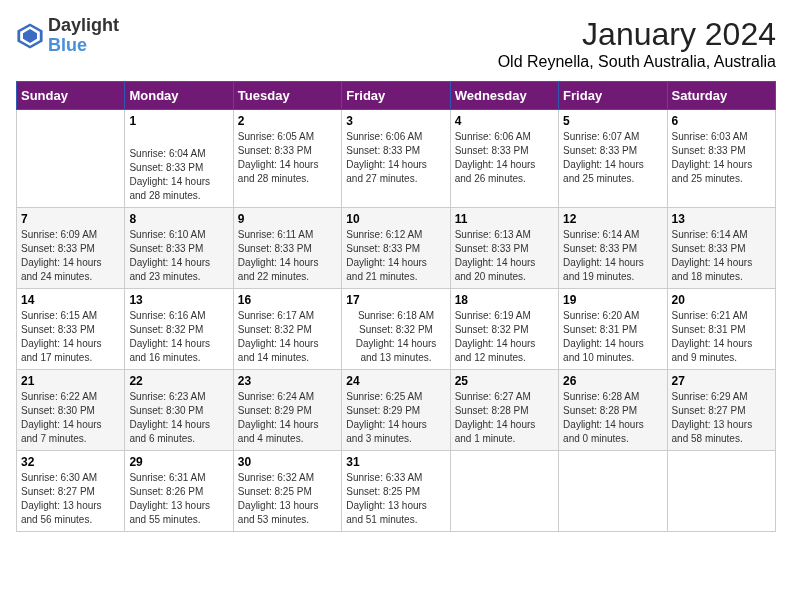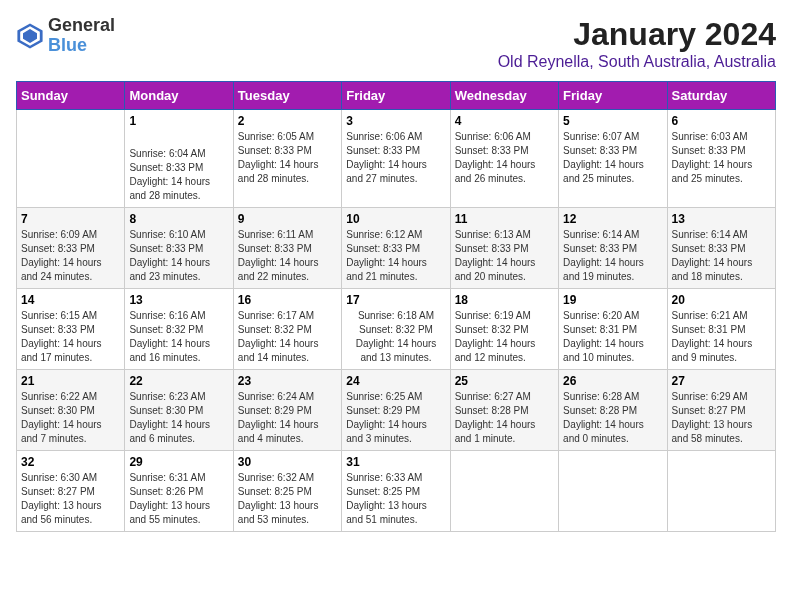--- a/index.html
+++ b/index.html
@@ -32,35 +32,35 @@
     .logo-text span:last-child { color: #4a90d9; }
     .logo-icon {
       width: 28px;
       height: 28px;
     }
     .title-block {
       text-align: right;
     }
     .title-block h1 {
       font-size: 32px;
-      font-weight: bold;
+      font-weight: normal;
       color: #222;
     }
     .title-block h2 {
       font-size: 16px;
       font-weight: normal;
-      color: #4c1d95;
+      color: #000000;
     }
     table {
       width: 100%;
       border-collapse: collapse;
       font-size: 11px;
     }
     thead tr th {
-      background-color: #a21caf;
+      background-color: #701a75;
       color: #fff;
       padding: 6px 4px;
       text-align: left;
       font-size: 13px;
       font-weight: bold;
       border: 1px solid #2a5ab4;
     }
     tbody tr td {
       border: 1px solid #ccc;
       padding: 4px;
@@ -90,21 +90,21 @@
 <body>
 
 <div class="header">
   <div class="logo">
     <svg class="logo-icon" viewBox="0 0 40 40">
       <polygon points="20,2 38,12 38,28 20,38 2,28 2,12" fill="#3a6cc4"></polygon>
       <polygon points="20,6 34,14 34,26 20,34 6,26 6,14" fill="#fff"></polygon>
       <polygon points="20,10 30,16 30,24 20,30 10,24 10,16" fill="#3a6cc4"></polygon>
     </svg>
     <div class="logo-text">
-      <span>General</span>
+      <span>Daylight</span>
       <span>Blue</span>
     </div>
   </div>
   <div class="title-block">
     <h1>January 2024</h1>
     <h2>Old Reynella, South Australia, Australia</h2>
   </div>
 </div>
 
 <table>

